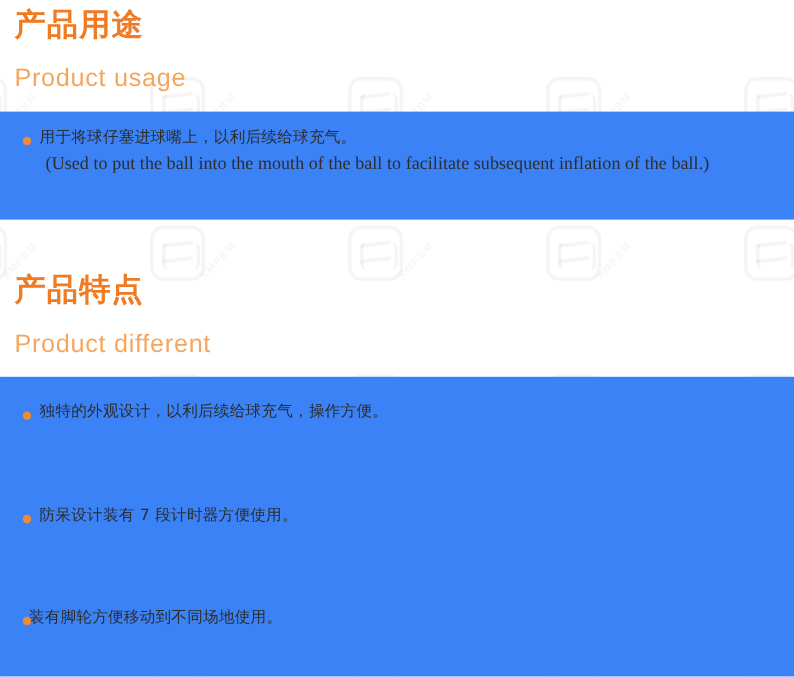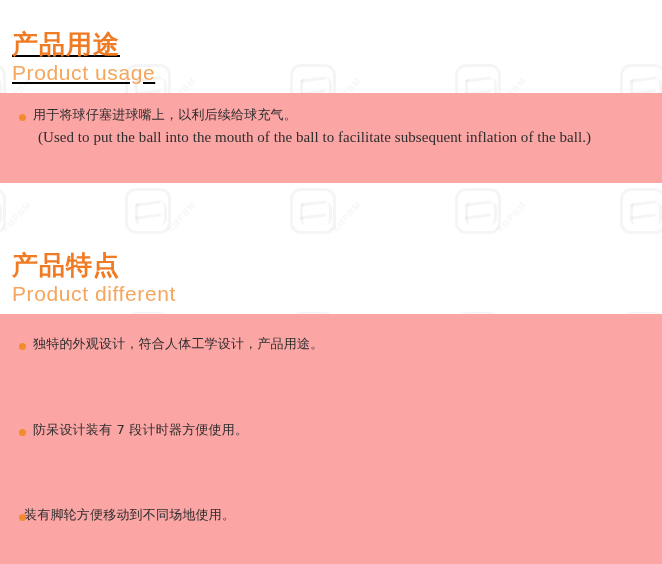--- a/index.html
+++ b/index.html
@@ -82,25 +82,26 @@
     white-space:nowrap;
   }
   .heading-en{
     font-family:"Liberation Sans","DejaVu Sans",sans-serif;
     font-size:21px;
     font-weight:normal;
     color:#f5a55c;
     letter-spacing:0.6px;
     line-height:1.25;
     white-space:nowrap;
+    margin-top:16px;
   }
 
   .band{
     position:relative;
-    background:#fca5a5;
+    background:#3b82f6;
     width:662px;
     z-index:4;
   }
 
   .bullet-item{
     position:relative;
     padding-left:33px;
   }
   .dot{
     position:absolute;
@@ -121,25 +122,25 @@
     font-family:Liberation Serif, serif;
     font-size:15px;
     color:#2d2d2d;
     line-height:1.62;
     letter-spacing:0.05px;
     padding-left:5px;
     max-width:560px;
   }
 
   
-  #sec-usage-heading{ position:absolute; left:6px; top:29px;text-decoration:underline; }
+  #sec-usage-heading{ position:absolute; left:6px; top:6px; }
   #band-usage{ position:absolute; left:0; top:93px; height:90px; }
   #item-usage{ position:absolute; left:0; top:12px; width:640px; }
 
-  #sec-features-heading{ position:absolute; left:6px; top:250px; }
+  #sec-features-heading{ position:absolute; left:6px; top:227px; }
   #band-features{ position:absolute; left:0; top:314px; height:250px; }
   #item-f1{ position:absolute; left:0; top:20px; width:640px; }
   #item-f2{ position:absolute; left:0; top:106px; width:640px; }
   #item-f3{ position:absolute; left:0; top:191px; width:640px;padding-left:24px; }
 </style>
 </head>
 <body>
 
 <div id="page">
 
@@ -164,21 +165,21 @@
 
     <div class="heading-block" id="sec-features-heading">
       <div class="heading-cn">产品特点</div>
       <div class="heading-en">Product different</div>
     </div>
 
     <div class="band" id="band-features">
 
       <div class="bullet-item" id="item-f1">
         <span class="dot"></span>
-        <div class="line-cn">独特的外观设计，符合人体工学设计，产品用途。</div>
+        <div class="line-cn">独特的外观设计，以利后续给球充气，操作方便。</div>
       </div>
 
       <div class="bullet-item" id="item-f2">
         <span class="dot"></span>
         <div class="line-cn">防呆设计装有 7 段计时器方便使用。</div>
       </div>
 
       <div class="bullet-item" id="item-f3">
         <span class="dot"></span>
         <div class="line-cn">装有脚轮方便移动到不同场地使用。</div>

